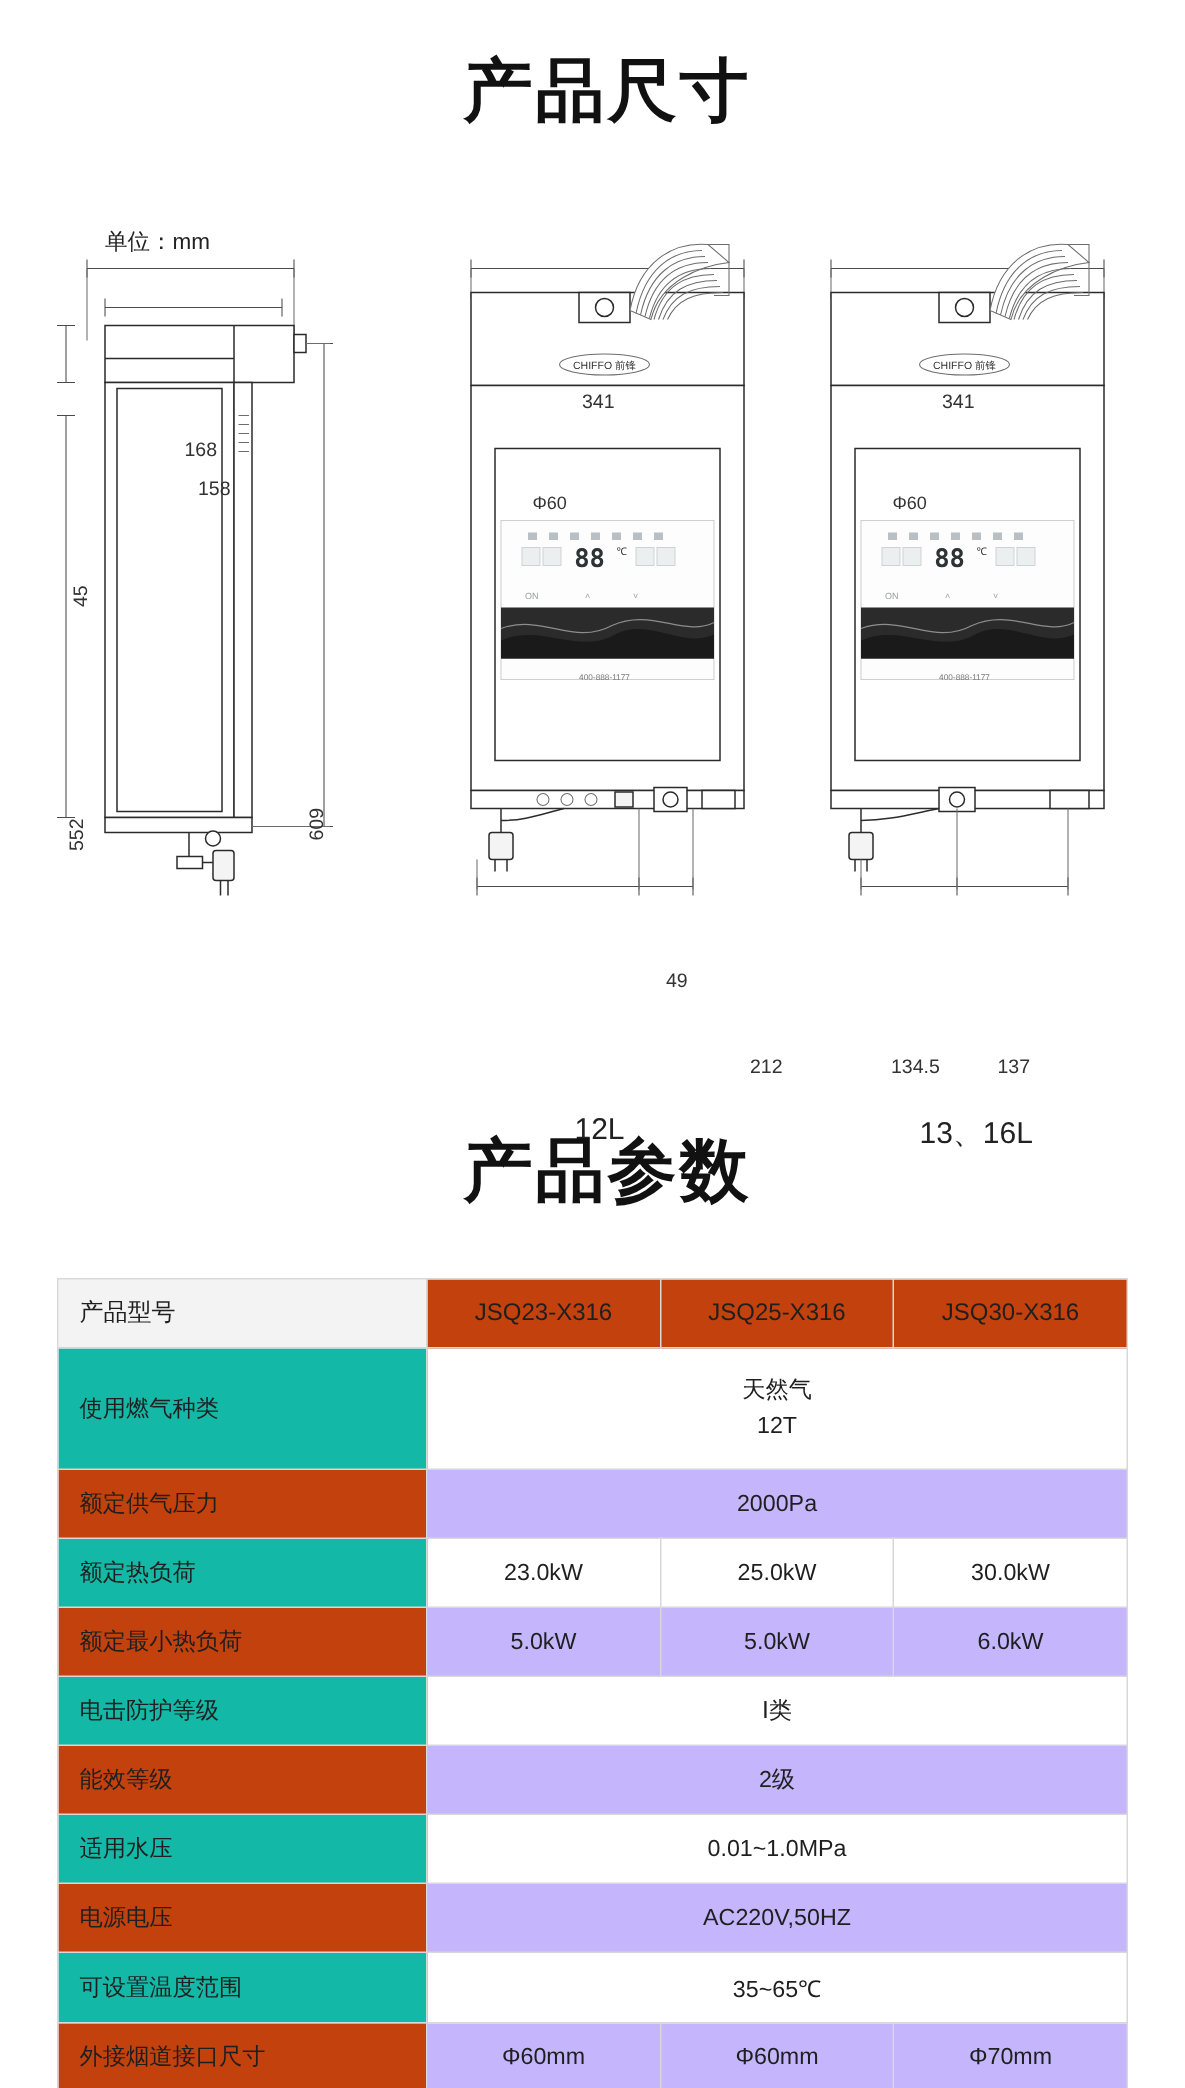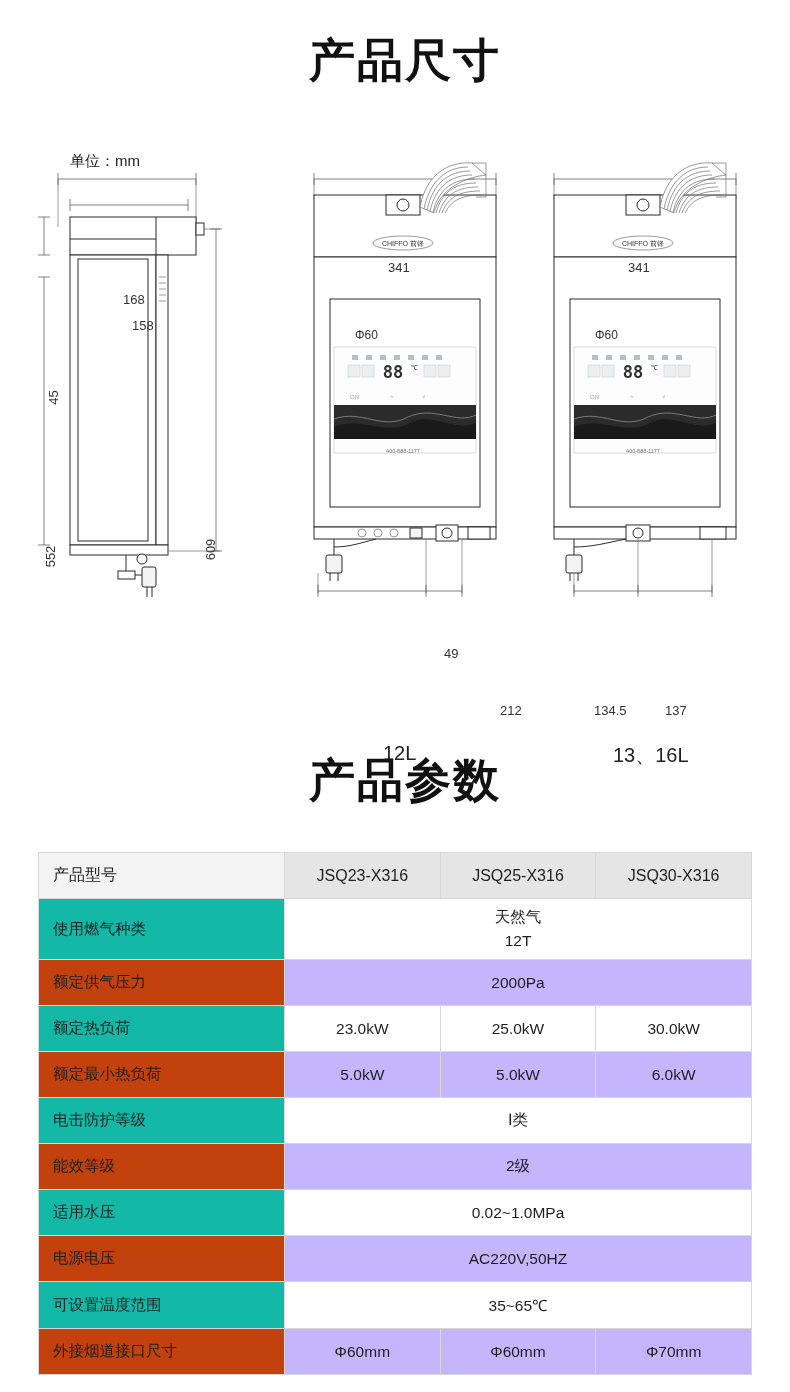--- a/index.html
+++ b/index.html
@@ -83,34 +83,34 @@
   }
   td, th {
     border: 1px solid #d8d8d8;
     padding: 12px;
     height: 33px;
     text-align: center;
     font-weight: normal;
     color: #1f1f1f;
   }
   thead td {
-    background: #e5e5e5;
+    background: #c2410c;
     height: 40px;
     font-size: 16px;
   }
   td.rowlabel {
     text-align: left;
     padding-left: 14px;
     width: 246px;
     background: #14b8a6;
   }
   thead td.rowlabel { background: #f3f3f3; }
   tr.alt td { background: #c4b5fd; }
   tr.alt td.rowlabel { background: #c2410c; }
-  .two-line { line-height: 1.55; padding: 6px 0; }
+  .two-line { line-height: 1.55; padding: 16px 0; }
 </style>
 </head>
 <body>
 
 <div class="h1" id="title-dimensions">产品尺寸</div>
 
 <div class="unit-label">单位：mm</div>
 
 <div id="drawings">
 
@@ -396,21 +396,21 @@
       <tr>
         <td class="rowlabel">电击防护等级</td>
         <td colspan="3">Ⅰ类</td>
       </tr>
       <tr class="alt">
         <td class="rowlabel">能效等级</td>
         <td colspan="3">2级</td>
       </tr>
       <tr>
         <td class="rowlabel">适用水压</td>
-        <td colspan="3">0.02~1.0MPa</td>
+        <td colspan="3">0.01~1.0MPa</td>
       </tr>
       <tr class="alt">
         <td class="rowlabel">电源电压</td>
         <td colspan="3">AC220V,50HZ</td>
       </tr>
       <tr>
         <td class="rowlabel">可设置温度范围</td>
         <td colspan="3">35~65℃</td>
       </tr>
       <tr class="alt">

